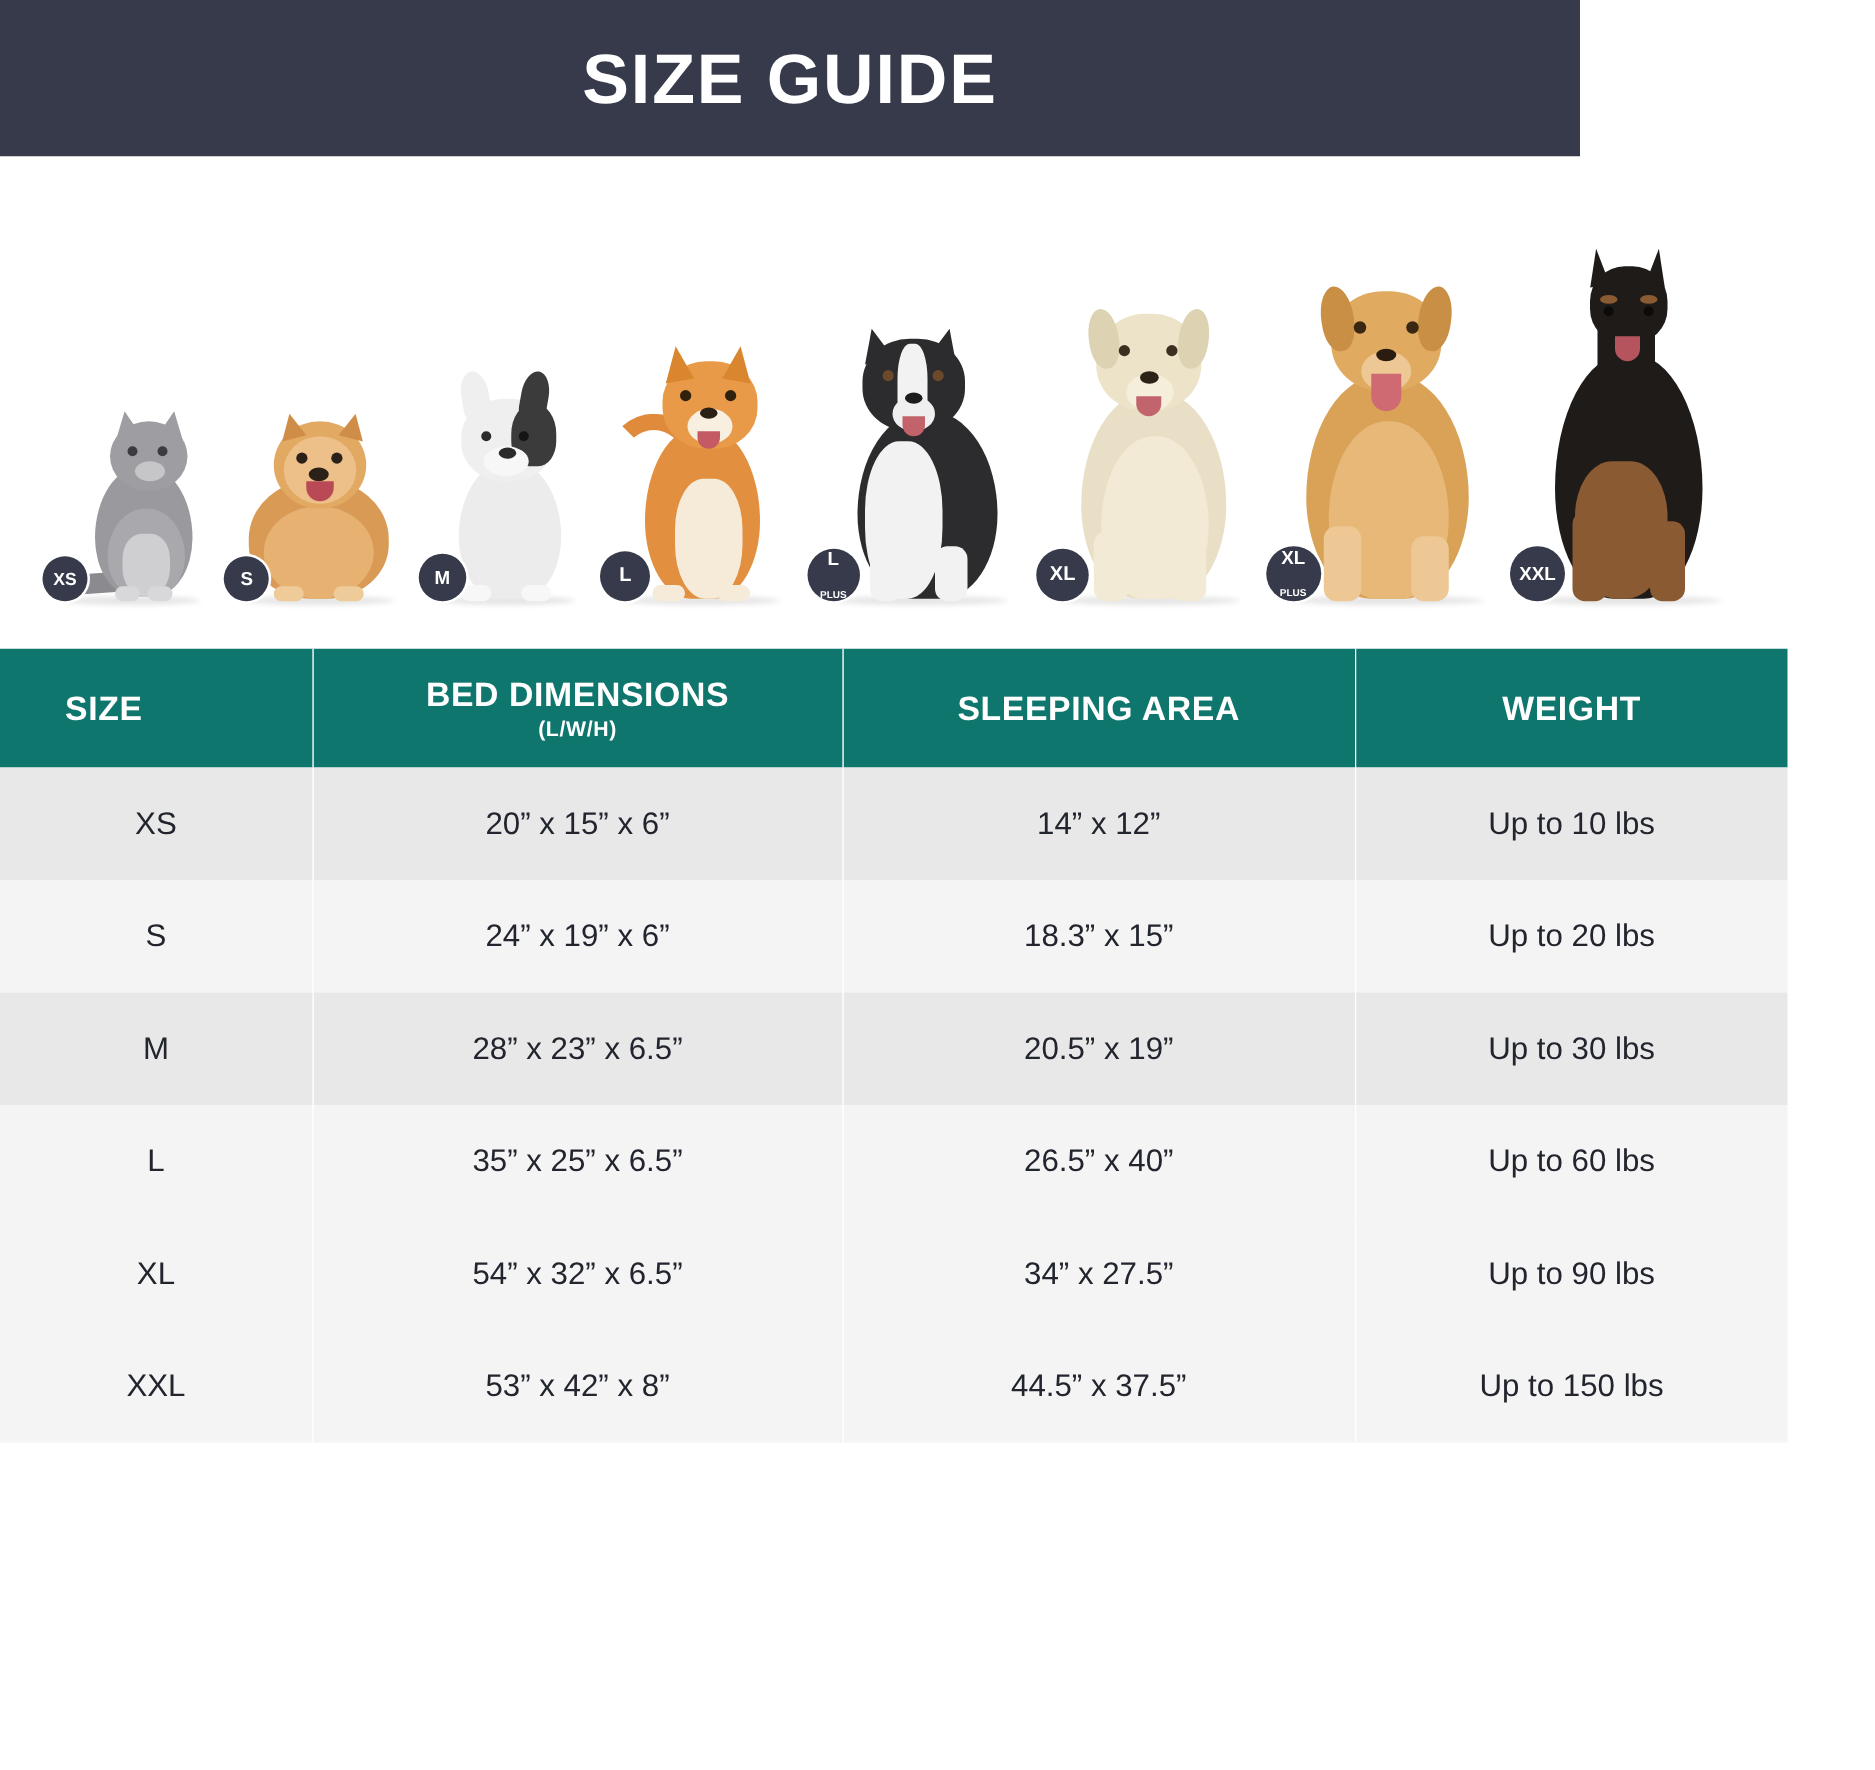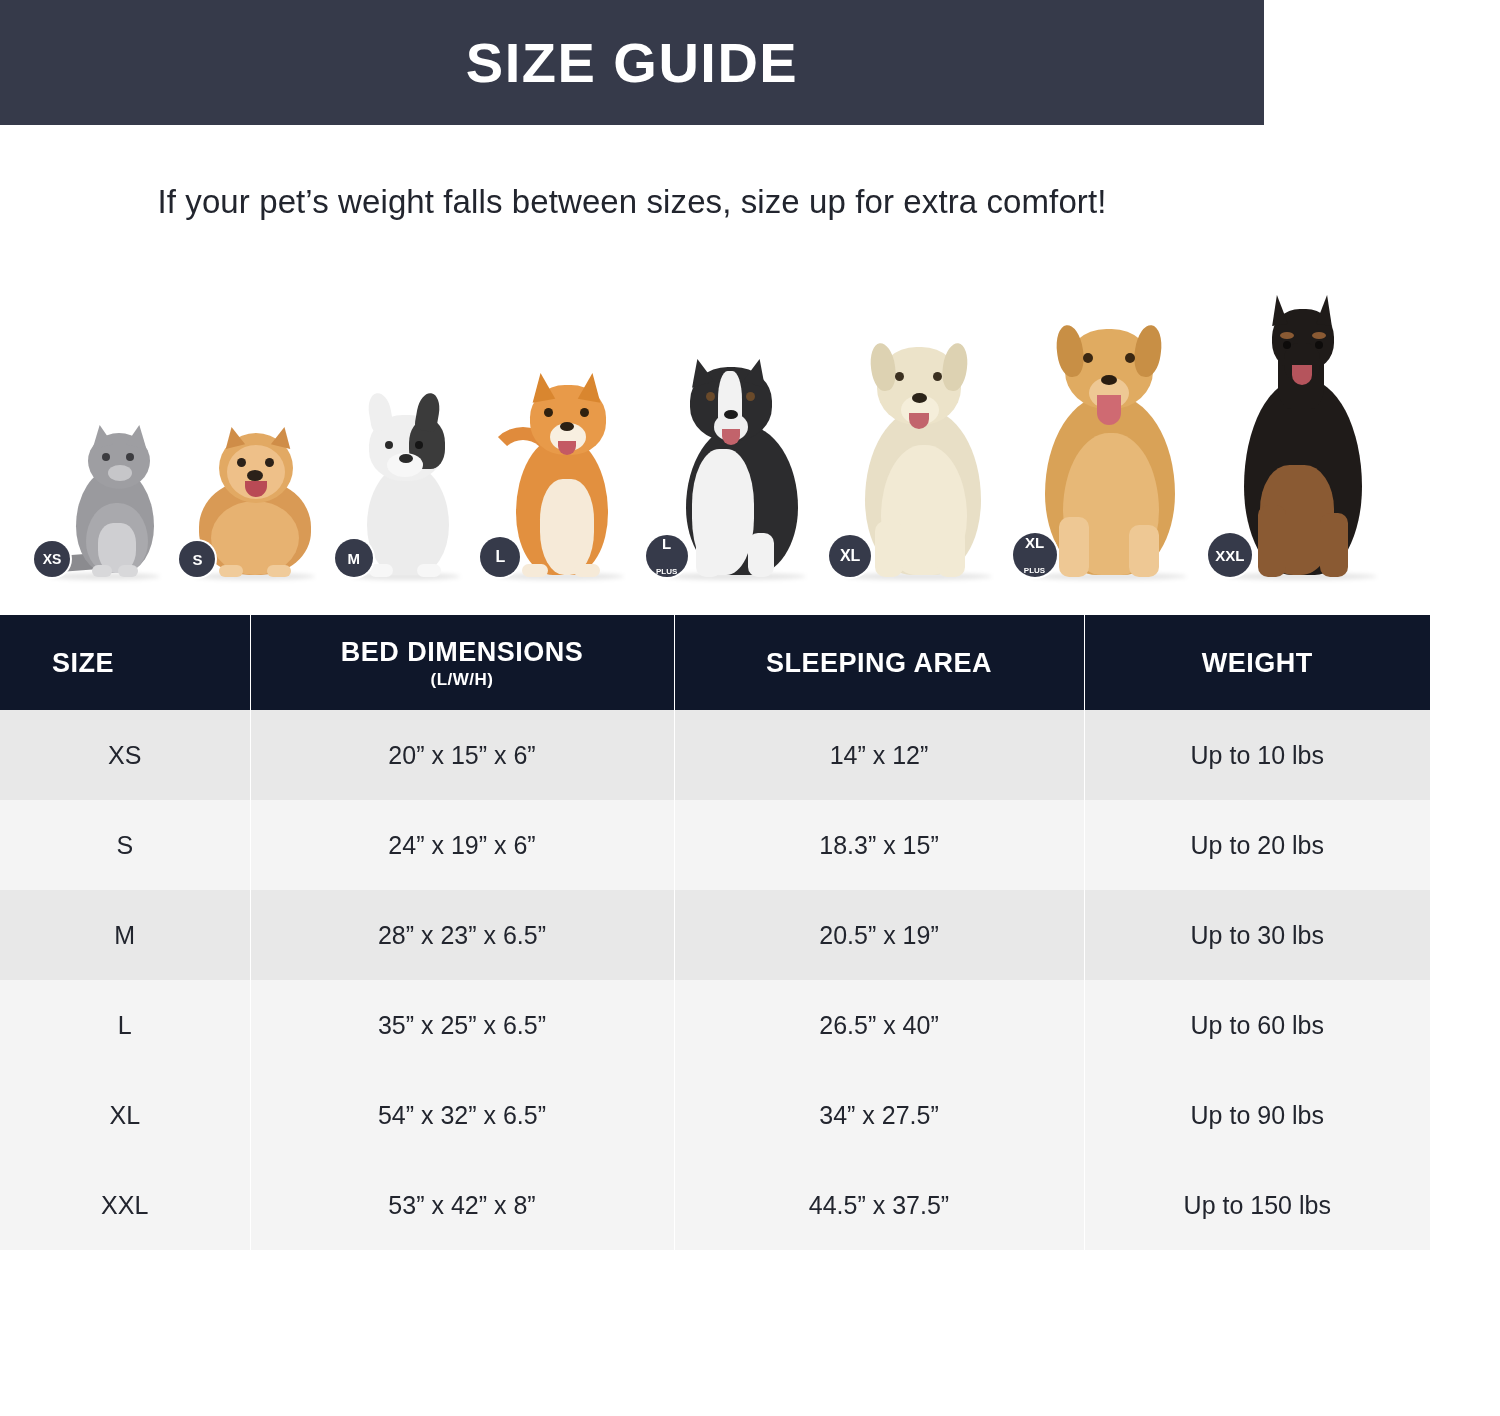--- a/index.html
+++ b/index.html
@@ -122,21 +122,21 @@
   .table-wrap {
     width: 1430px;
     margin: 38px auto 0 auto;
   }
   table.size-table {
     width: 100%;
     border-collapse: collapse;
     table-layout: fixed;
   }
   table.size-table thead th {
-    background: #0f172a;
+    background: #0f766e;
     color: #ffffff;
     font-size: 27px;
     font-weight: bold;
     letter-spacing: 0.5px;
     padding: 22px 6px 20px 6px;
     vertical-align: middle;
     text-align: center;
     border-right: 1px solid #ffffff;
   }
   table.size-table thead th:last-child { border-right: none; }
@@ -196,23 +196,20 @@
 </style>
 </head>
 <body>
 
 <div class="page">
 
   <div class="header">
     <div class="header-title">SIZE GUIDE</div>
   </div>
 
-  <div class="subtitle-wrap">
-    <div class="subtitle">If your pet’s weight falls between sizes, size up for extra comfort!</div>
-  </div>
 
   <div class="pets-row">
 
     <div class="pet">
       <div class="pet-figure animal" style="width:130px;height:150px;">
         <div class="ground-shadow" style="width:110px;"></div>
 
         <div style="position:absolute;left:4px;bottom:6px;width:56px;height:16px;background:#8b8b8f;border-radius:10px;transform:rotate(-4deg);"></div>
 
         <div class="body" style="left:36px;bottom:4px;width:78px;height:104px;background:#9a9a9e;"></div>

